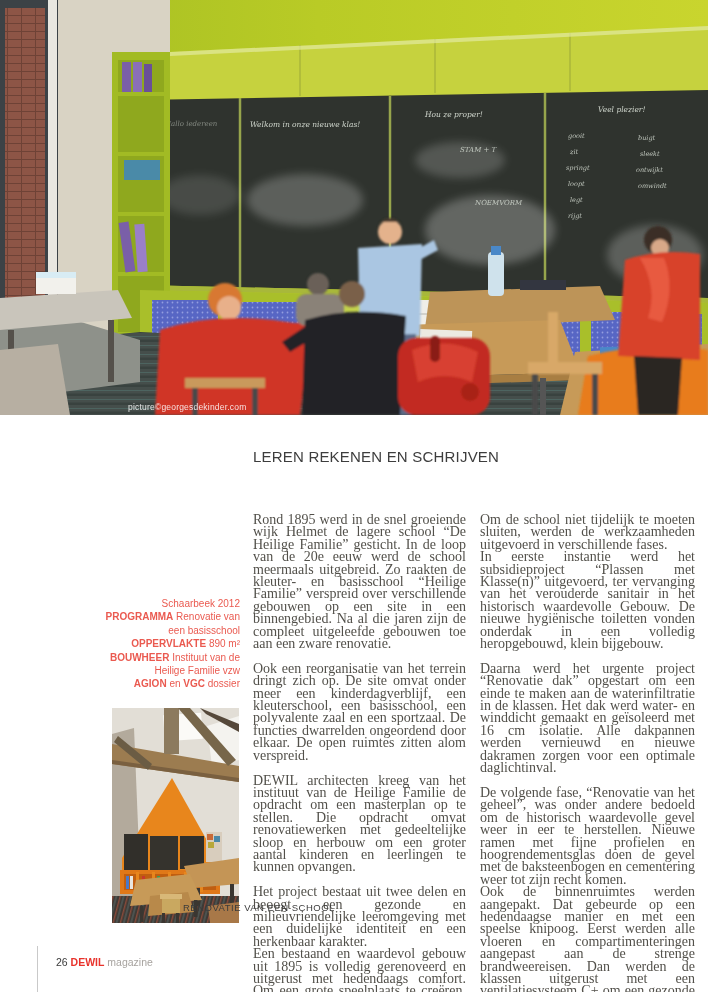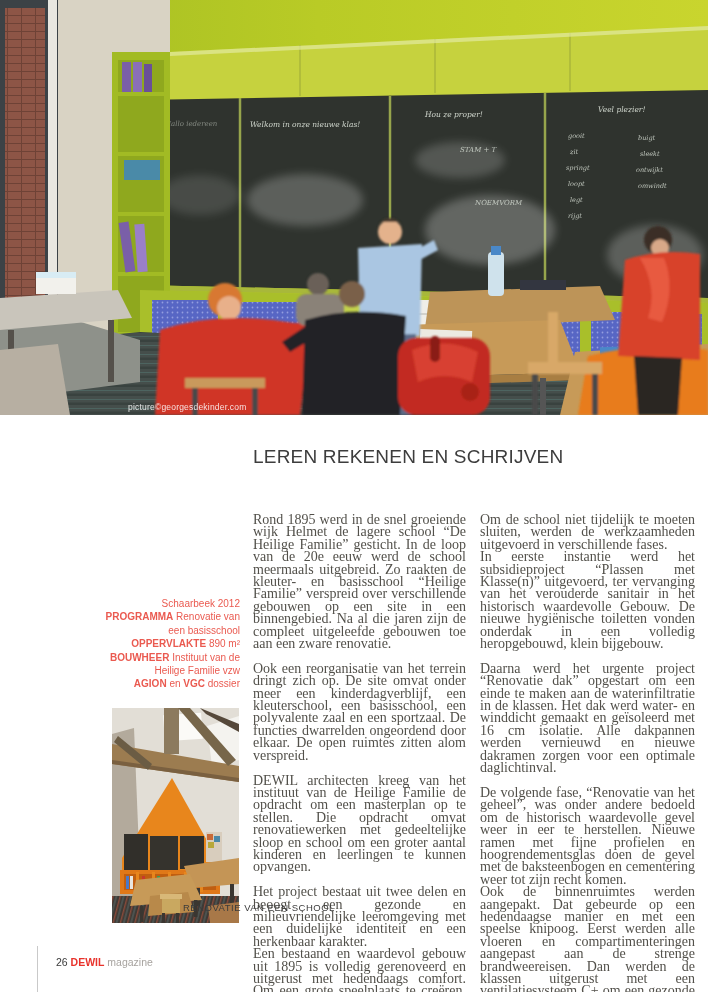--- a/index.html
+++ b/index.html
@@ -6,21 +6,21 @@
   .page{position:relative;width:708px;height:992px;background:#ffffff;overflow:hidden;
         font-family:"Liberation Sans",sans-serif;}
 
   
   .hero{position:absolute;left:0;top:0;width:708px;height:415px;}
   .hero svg{display:block;}
   .hero-caption{position:absolute;left:128px;top:402px;font-size:8.5px;
                 color:rgba(255,255,255,.85);letter-spacing:.2px;}
 
   
-  .title{position:absolute;left:253px;top:445px;color:#3d3d3d;font-size:19px;
+  .title{position:absolute;left:253px;top:445px;color:#3d3d3d;font-size:15px;
          line-height:23px;font-weight:400;letter-spacing:.2px;}
 
   
   .meta{position:absolute;left:60px;top:597px;width:180px;text-align:right;
         color:#ea5a50;font-size:10px;line-height:13.4px;}
   .meta b{font-weight:700;}
 
   
   .col{position:absolute;top:514px;font-family:"Liberation Serif",serif;
        font-size:14px;line-height:12.4px;text-align:justify;color:#52504a;}
@@ -277,21 +277,21 @@
   </div>
 
   <div class="col col-1">
     <div class="group">
       <p>Rond 1895 werd in de snel groeiende wijk Helmet de lagere school “De Heilige Familie” gesticht. In de loop van de 20e eeuw werd de school meermaals uitgebreid. Zo raakten de kleuter- en basisschool “Heilige Familie” verspreid over verschillende gebouwen op een site in een binnengebied. Na al die jaren zijn de compleet uitgeleefde gebouwen toe aan een zware renovatie.</p>
     </div>
     <div class="group">
       <p>Ook een reorganisatie van het terrein dringt zich op. De site omvat onder meer een kinderdagverblijf, een kleuterschool, een basisschool, een polyvalente zaal en een sportzaal. De functies dwarrelden ongeordend door elkaar. De open ruimtes zitten alom verspreid.</p>
     </div>
     <div class="group">
-      <p>DEWIL architecten kreeg van het instituut van de Heilige Familie de opdracht om een masterplan op te stellen. Die opdracht omvat renovatiewerken met gedeeltelijke sloop en school om een groter aantal kinderen en leerlingen te kunnen opvangen.</p>
+      <p>DEWIL architecten kreeg van het instituut van de Heilige Familie de opdracht om een masterplan op te stellen. Die opdracht omvat renovatiewerken met gedeeltelijke sloop en herbouw om een groter aantal kinderen en leerlingen te kunnen opvangen.</p>
     </div>
     <div class="group">
       <p>Het project bestaat uit twee delen en beoogt een gezonde en milieuvriendelijke leeromgeving met een duidelijke identiteit en een herkenbaar karakter.</p>
       <p>Een bestaand en waardevol gebouw uit 1895 is volledig gerenoveerd en uitgerust met hedendaags comfort. Om een grote speelplaats te creëren, werd een tweede gebouw afgebroken en vervangen door een nieuwbouw op een andere plek, met klassen en een lokaal voor de leerkrachten. Het nieuwe gebouw is gerealiseerd met duurzame materialen en uitgerust met de nieuwste technologie, zodat het voldoet aan de passiefstandaard.</p>
     </div>
   </div>
 
   <div class="col col-2">
     <div class="group">
       <p>Om de school niet tijdelijk te moeten sluiten, werden de werkzaamheden uitgevoerd in verschillende fases.</p>

